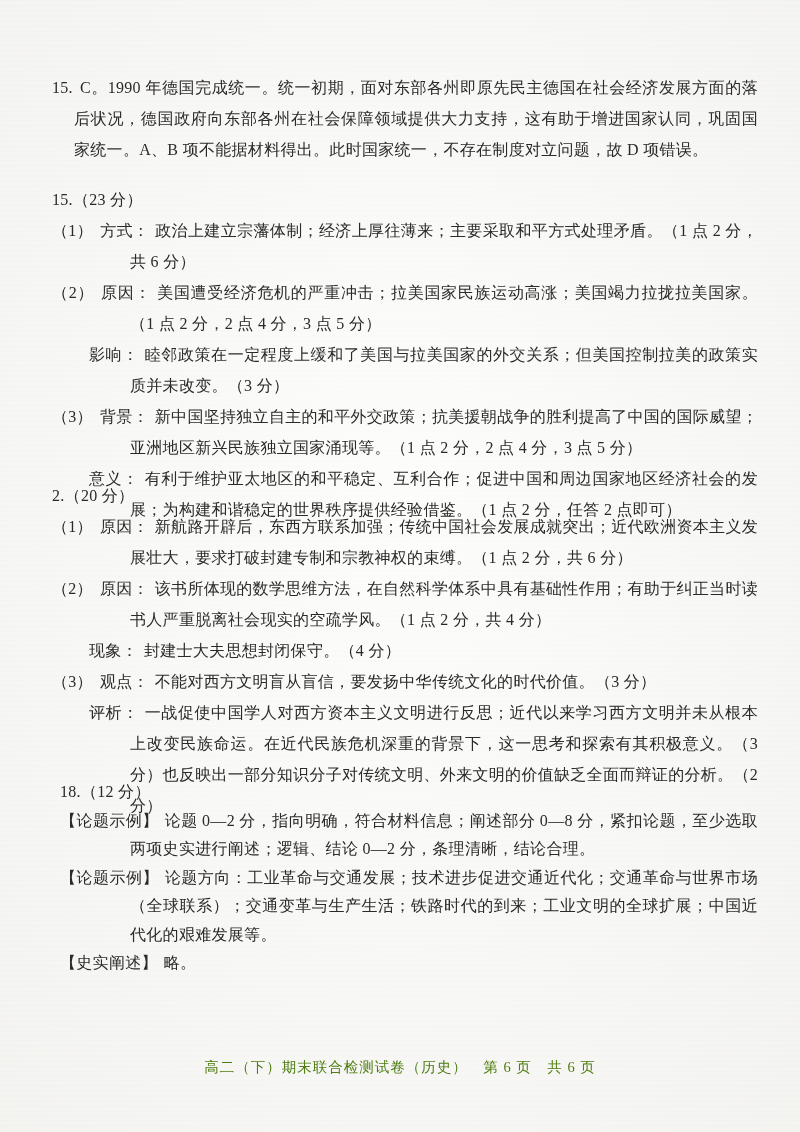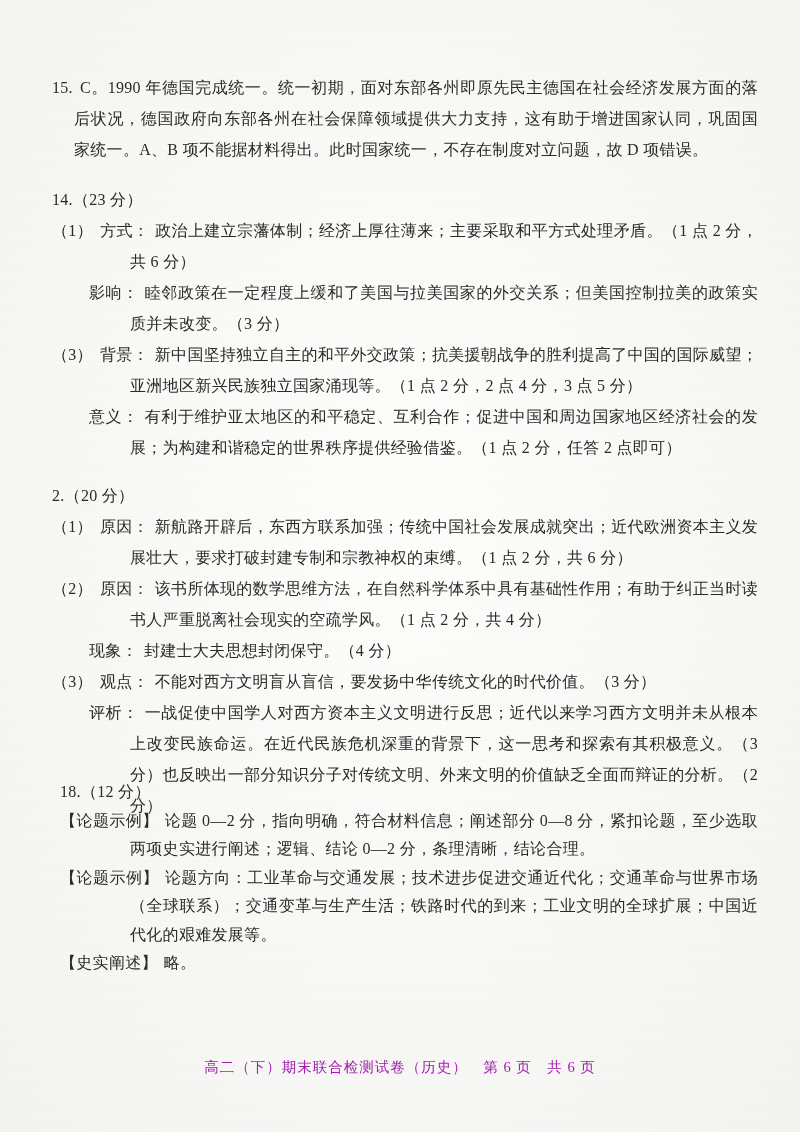--- a/index.html
+++ b/index.html
@@ -39,38 +39,39 @@
   .q15row  { padding-left: 22px; text-indent: -22px; }
   .header  { padding-left: 0; }
   .sub     { padding-left: 78px; text-indent: -78px; }
   .subc    { padding-left: 78px; text-indent: -41px; }
   .bracket { padding-left: 70px; text-indent: -70px; }
   .footer {
     position: absolute;
     top: 1058px; left: 0; right: 0;
     text-align: center;
     font-size: 14.5px;
-    color: #a21caf;
+    color: #4d7c0f;
     letter-spacing: 1px;
   }
 </style>
 </head>
 <body>
 
 <div class="scan-tint"></div>
 
 <div class="page">
 
   <section class="block" style="top:72px">
     <p class="q15row"><span class="num">15.</span><span>C。1990 年德国完成统一。统一初期，面对东部各州即原先民主德国在社会经济发展方面的落后状况，德国政府向东部各州在社会保障领域提供大力支持，这有助于增进国家认同，巩固国家统一。A、B 项不能据材料得出。此时国家统一，不存在制度对立问题，故 D 项错误。</span></p>
   </section>
 
   <section class="block" style="top:184px">
-    <p class="header">14.（23 分）</p>
+    <p class="header">15.（23 分）</p>
     <p class="sub"><span class="num">（1）</span><span class="sublabel">方式：</span><span>政治上建立宗藩体制；经济上厚往薄来；主要采取和平方式处理矛盾。（1 点 2 分，共 6 分）</span></p>
+    <p class="sub"><span class="num">（2）</span><span class="sublabel">原因：</span><span>美国遭受经济危机的严重冲击；拉美国家民族运动高涨；美国竭力拉拢拉美国家。（1 点 2 分，2 点 4 分，3 点 5 分）</span></p>
     <p class="subc"><span class="sublabel">影响：</span><span>睦邻政策在一定程度上缓和了美国与拉美国家的外交关系；但美国控制拉美的政策实质并未改变。（3 分）</span></p>
     <p class="sub"><span class="num">（3）</span><span class="sublabel">背景：</span><span>新中国坚持独立自主的和平外交政策；抗美援朝战争的胜利提高了中国的国际威望；亚洲地区新兴民族独立国家涌现等。（1 点 2 分，2 点 4 分，3 点 5 分）</span></p>
     <p class="subc"><span class="sublabel">意义：</span><span>有利于维护亚太地区的和平稳定、互利合作；促进中国和周边国家地区经济社会的发展；为构建和谐稳定的世界秩序提供经验借鉴。（1 点 2 分，任答 2 点即可）</span></p>
   </section>
 
   <section class="block" style="top:480px">
     <p class="header">2.（20 分）</p>
     <p class="sub"><span class="num">（1）</span><span class="sublabel">原因：</span><span>新航路开辟后，东西方联系加强；传统中国社会发展成就突出；近代欧洲资本主义发展壮大，要求打破封建专制和宗教神权的束缚。（1 点 2 分，共 6 分）</span></p>
     <p class="sub"><span class="num">（2）</span><span class="sublabel">原因：</span><span>该书所体现的数学思维方法，在自然科学体系中具有基础性作用；有助于纠正当时读书人严重脱离社会现实的空疏学风。（1 点 2 分，共 4 分）</span></p>
     <p class="subc"><span class="sublabel">现象：</span><span>封建士大夫思想封闭保守。（4 分）</span></p>

